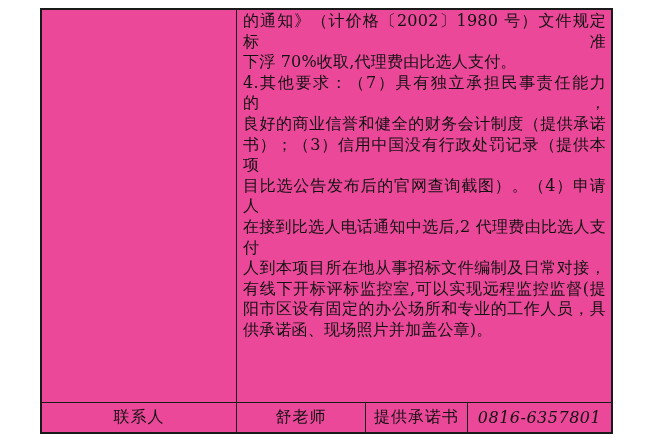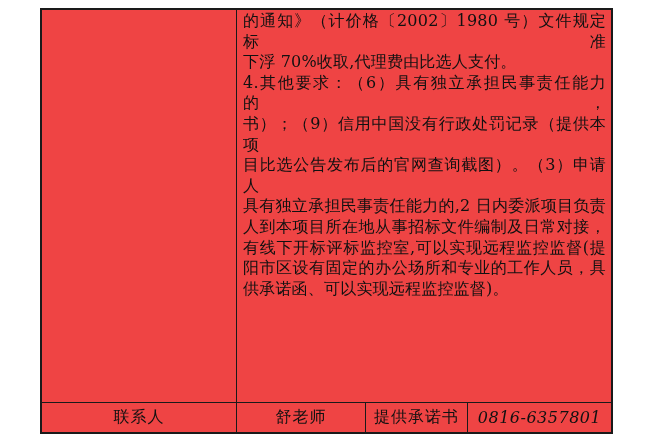--- a/index.html
+++ b/index.html
@@ -19,21 +19,21 @@
     .notice-table {
       position: absolute;
       left: 40px;
       top: 8px;
       width: 573px;
       height: 426px;
       border: 2px solid #1a1a1a;
       box-sizing: border-box;
       display: flex;
       flex-direction: column;
-      background: #ef4444;
+      background: #ec4899;
     }
     .row-main {
       display: flex;
       flex: 1 1 auto;
       border-bottom: 1px solid #1a1a1a;
       min-height: 0;
     }
     .cell-empty {
       width: 195px;
       flex: 0 0 195px;
@@ -79,28 +79,29 @@
 <body>
 
 <div class="page" style="color: rgb(17, 17, 17);">
   <div class="notice-table">
 
     <div class="row-main">
       <div class="cell-empty"></div>
       <div class="cell-content">
         <div class="text-line">的通知》（计价格〔2002〕1980 号）文件规定标准</div>
         <div class="text-line para-end">下浮 70%收取,代理费由比选人支付。</div>
-        <div class="text-line">4.其他要求：（6）具有独立承担民事责任能力的，</div>
-        <div class="text-line">书）；（9）信用中国没有行政处罚记录（提供本项</div>
-        <div class="text-line">目比选公告发布后的官网查询截图）。（3）申请人</div>
-        <div class="text-line">具有独立承担民事责任能力的,2 日内委派项目负责</div>
+        <div class="text-line">4.其他要求：（7）具有独立承担民事责任能力的，</div>
+        <div class="text-line">良好的商业信誉和健全的财务会计制度（提供承诺</div>
+        <div class="text-line">书）；（3）信用中国没有行政处罚记录（提供本项</div>
+        <div class="text-line">目比选公告发布后的官网查询截图）。（4）申请人</div>
+        <div class="text-line">在接到比选人电话通知中选后,2 代理费由比选人支付</div>
         <div class="text-line">人到本项目所在地从事招标文件编制及日常对接，</div>
         <div class="text-line">有线下开标评标监控室,可以实现远程监控监督(提</div>
         <div class="text-line">阳市区设有固定的办公场所和专业的工作人员，具</div>
-        <div class="text-line para-end">供承诺函、可以实现远程监控监督)。</div>
+        <div class="text-line para-end">供承诺函、现场照片并加盖公章)。</div>
 
       </div>
     </div>
 
     <div class="row-footer">
       <div class="fcell fcell-contact-label">联系人</div>
       <div class="fcell fcell-contact-name">舒老师</div>
       <div class="fcell fcell-phone-label">提供承诺书</div>
       <div class="fcell fcell-phone-number">0816-6357801</div>
     </div>

